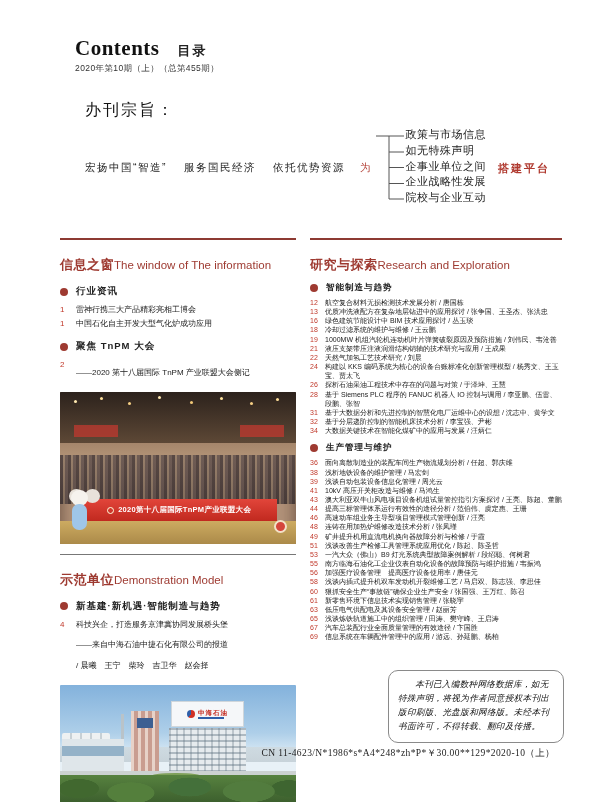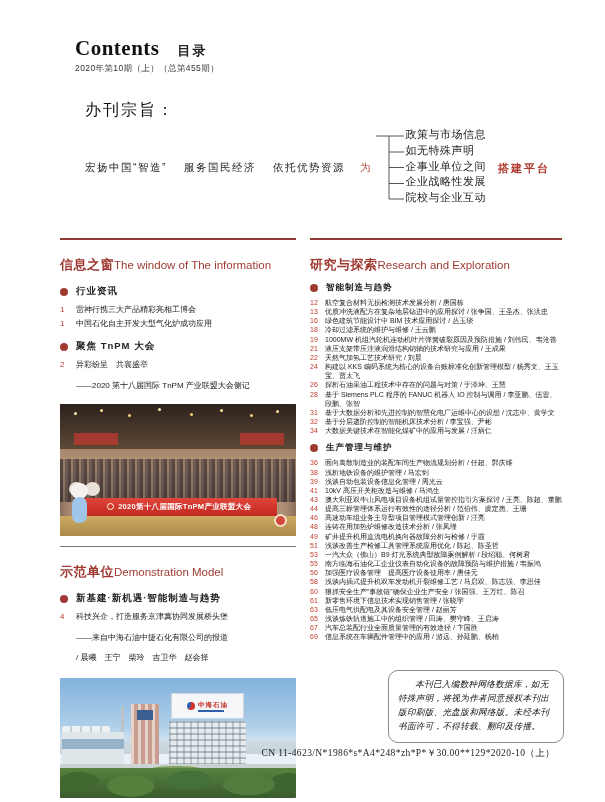--- a/index.html
+++ b/index.html
@@ -39,21 +39,21 @@
   .item{display:flex;align-items:flex-start;}
   .col.left .item{font-size:8px;line-height:12.5px;margin-bottom:1px;}
   .col.right .item{font-size:7px;line-height:9.15px;}
   .item .num{color:#c0392b;flex:0 0 16px;}
   .col.right .item .num{flex:0 0 15px;}
   .item .txt{flex:1;}
   .item .sub,.item .authors{margin-top:8px;}
 
   
   .photo{position:relative;overflow:hidden;border-radius:1px;}
-  .photo1{margin-top:12px;height:132px;background:#b3937a;box-shadow:inset 0 0 18px rgba(30,15,10,.55);}
+  .photo1{margin-top:12px;height:152px;background:#b3937a;box-shadow:inset 0 0 18px rgba(30,15,10,.55);}
   .p1-ceiling{position:absolute;top:0;left:0;right:0;height:34%;background:linear-gradient(#2c221c,#5d4836);}
   .p1-lights{position:absolute;top:8px;left:14px;width:3px;height:3px;border-radius:50%;background:#ffe9b0;
      box-shadow:26px -3px 0 #ffdf9a,54px 2px 0 #f6cf84,84px -4px 0 #ffe9b0,116px 1px 0 #f2c877,146px -3px 0 #ffe29b,176px 2px 0 #f6cf84,202px -2px 0 #ffdf9a;}
   .p1-wall{position:absolute;top:34%;height:22%;left:0;right:0;background:linear-gradient(#a5866b,#c5a585);}
   .p1-sidebanner{position:absolute;top:22%;width:44px;height:12px;background:#b3392f;opacity:.85;}
   .p1-sidebanner.l{left:6%;} .p1-sidebanner.r{right:5%;}
   .p1-crowd{position:absolute;top:42%;height:32%;left:0;right:0;
      background:repeating-linear-gradient(90deg,rgba(35,28,38,.55) 0 3px,rgba(150,128,112,.35) 3px 5px,rgba(70,58,66,.5) 5px 8px),linear-gradient(#9a8068,#74604f);}
   .p1-redbanner{position:absolute;left:9%;right:8%;top:71%;height:14%;background:linear-gradient(#e2453a,#c1291f);
      display:flex;align-items:center;justify-content:center;gap:4px;color:#fff;font-size:7.5px;font-weight:700;letter-spacing:.3px;white-space:nowrap;}
@@ -171,21 +171,20 @@
     <div class="group">
       <div class="g-head">
         <span class="bullet"></span>
         <span>聚焦 TnPM 大会</span>
       </div>
       <div class="items">
 
           <div class="item">
             <span class="num">2</span>
             <div class="txt">
-              <div>异彩纷呈　共襄盛举</div>
               <div class="sub">——2020 第十八届国际 TnPM 产业联盟大会侧记</div>
 
             </div>
           </div>
         </div>
     </div>
 
     <div class="photo photo1">
       <div class="p1-ceiling"></div>
       <div class="p1-lights"></div>

